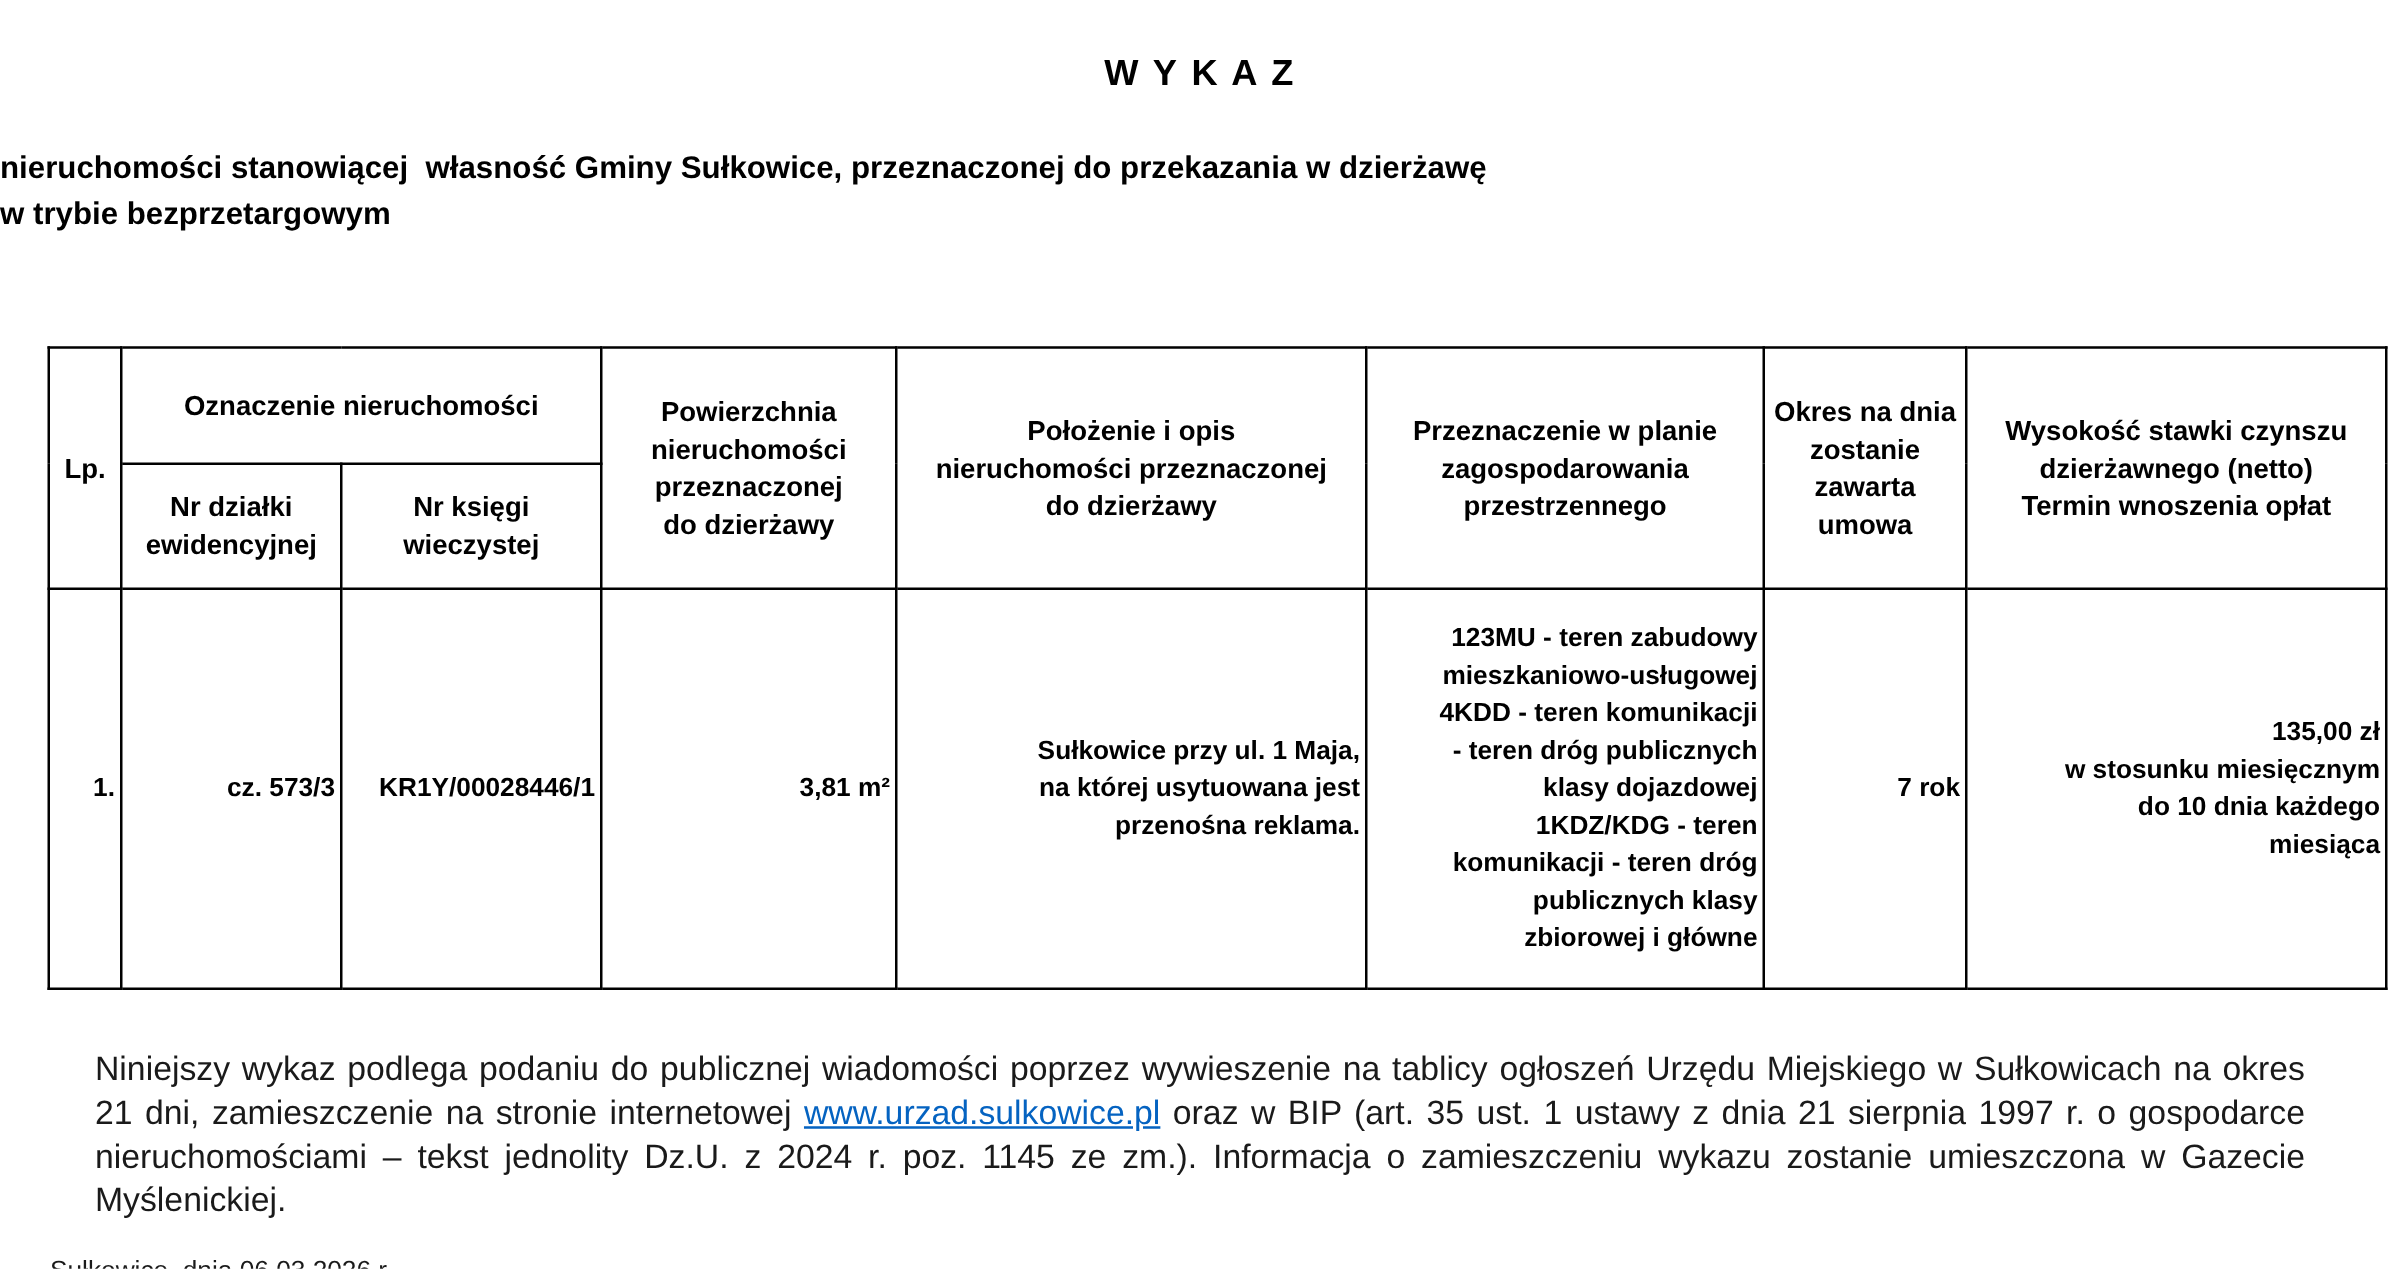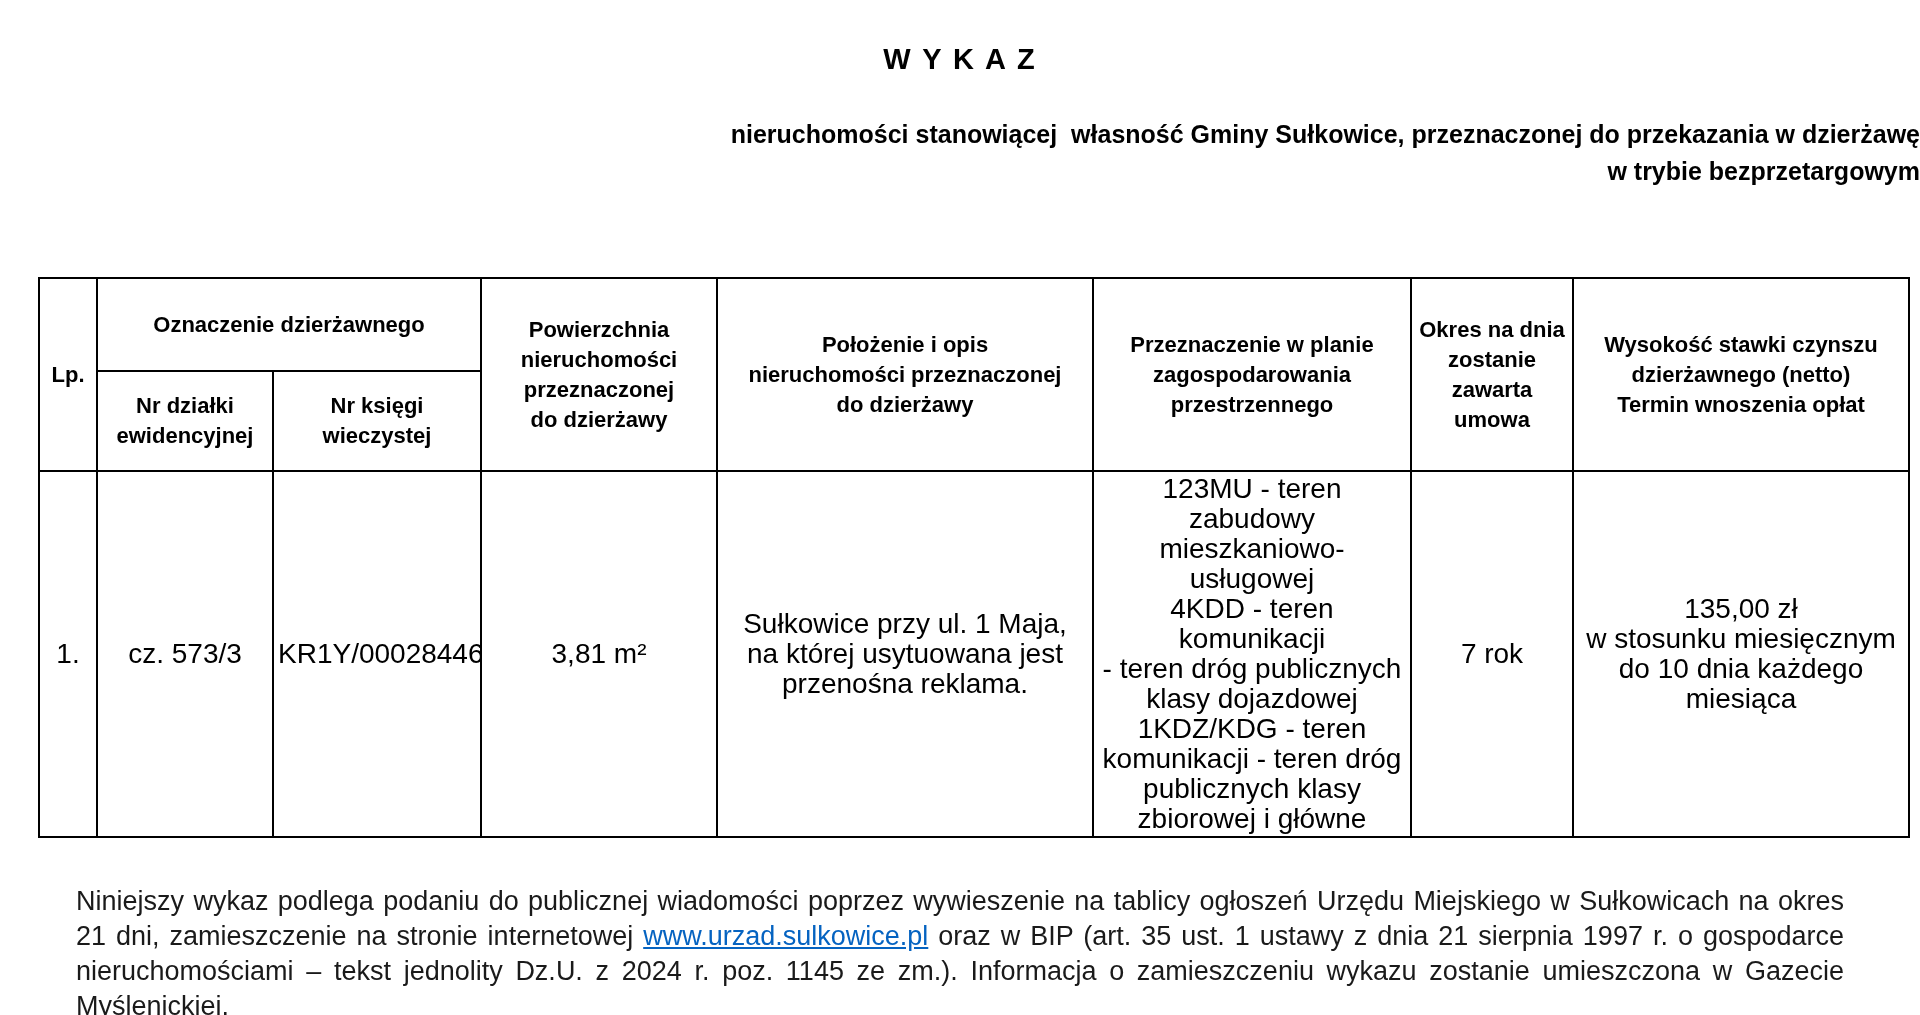--- a/index.html
+++ b/index.html
@@ -23,21 +23,21 @@
     padding-top: 42px;
     text-align: center;
     font-size: 29px;
     font-weight: bold;
     letter-spacing: 2px;
     line-height: 34px;
     white-space: pre-wrap;
   }
   .doc-subtitle {
     margin-top: 40px;
-    text-align: right;
+    text-align: left;
     font-size: 25px;
     font-weight: bold;
     line-height: 37px;
     white-space: pre-wrap;
   }
   table.listing {
     margin: 87px 0 0 38px;
     border-collapse: collapse;
     table-layout: fixed;
     width: 1870px;
@@ -49,23 +49,24 @@
     padding: 2px 4px;
     white-space: pre-line;
     overflow: hidden;
   }
   table.listing th {
     font-size: 22px;
     font-weight: bold;
     line-height: 30px;
   }
   table.listing td {
-    font-size: 28px;
-    font-weight: normal;
+    font-size: 21px;
+    font-weight: bold;
     line-height: 30px;
+    text-align: right;
   }
   tr.hdr-top  { height: 93px; }
   tr.hdr-sub  { height: 100px; }
   tr.data-row { height: 320px; }
   .footer-paragraph {
     margin: 46px 76px 0 76px;
     font-size: 27px;
     line-height: 35px;
     text-align: justify;
     color: #1a1a1a;
@@ -99,21 +100,21 @@
       <col style="width:208px">
       <col style="width:236px">
       <col style="width:376px">
       <col style="width:318px">
       <col style="width:162px">
       <col style="width:336px">
     </colgroup>
     <tbody>
       <tr class="hdr-top">
         <th rowspan="2">Lp.</th>
-        <th colspan="2">Oznaczenie dzierżawnego</th>
+        <th colspan="2">Oznaczenie nieruchomości</th>
         <th rowspan="2">Powierzchnia
 nieruchomości
 przeznaczonej
 do dzierżawy</th>
         <th rowspan="2">Położenie i opis
 nieruchomości przeznaczonej
 do dzierżawy</th>
         <th rowspan="2">Przeznaczenie w planie
 zagospodarowania
 przestrzennego</th>

